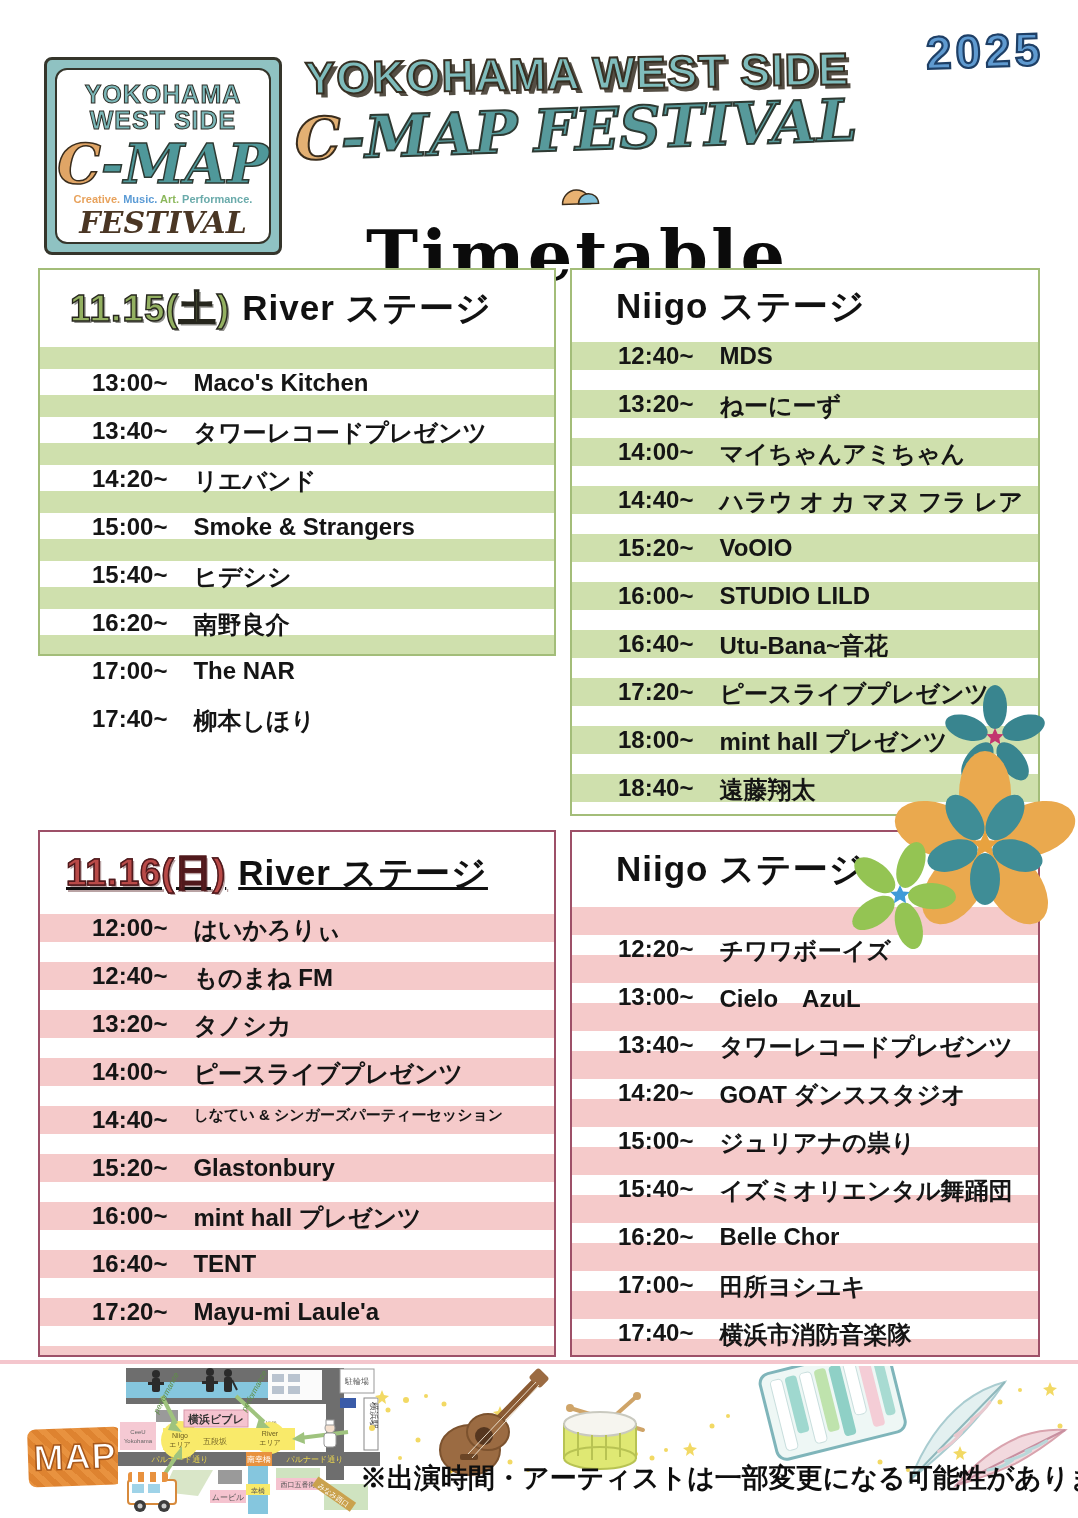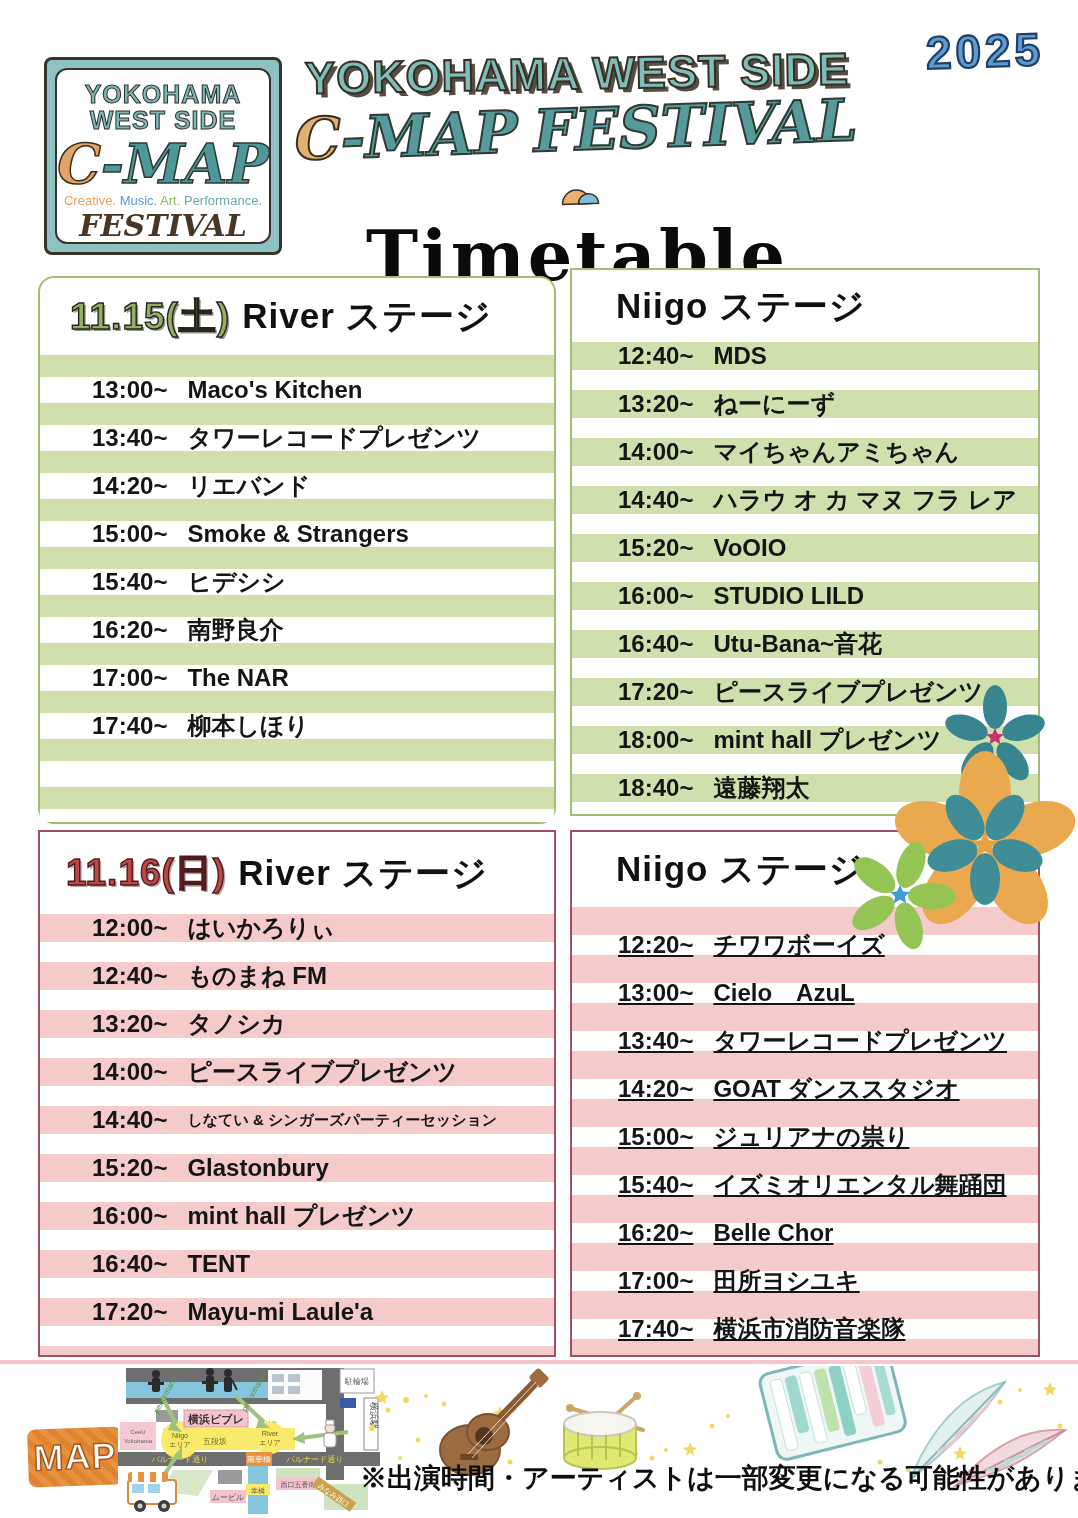--- a/index.html
+++ b/index.html
@@ -9,21 +9,21 @@
   
   .logo{position:absolute;left:44px;top:57px;width:238px;height:198px;background:#8fc2c2;
         border:3px solid #35352b;border-radius:8px;padding:8px;box-sizing:border-box;}
   .logo-inner{background:#fff;border:2px solid #35352b;border-radius:12px;width:100%;height:100%;
         box-sizing:border-box;text-align:center;padding-top:12px;overflow:hidden;}
   .logo-l1,.logo-l2{font-size:25px;font-weight:900;color:#7bb7b8;letter-spacing:1px;line-height:1.02;
         -webkit-text-stroke:1px #2f2f28;}
   .logo-cmap{font-family:"DejaVu Serif",serif;font-style:italic;font-weight:bold;font-size:55px;line-height:1.05;margin-top:2px;}
   .logo-cmap .c{color:#e0a566;-webkit-text-stroke:1.5px #3a2d1d;}
   .logo-cmap .m{color:#4f989a;-webkit-text-stroke:1.5px #2e3a33;}
-  .logo-tag{font-size:13px;font-weight:normal;letter-spacing:0;}
+  .logo-tag{font-size:11px;font-weight:bold;letter-spacing:0;}
   .tag-w1{color:#e8a25c;} .tag-w2{color:#5b9bd5;} .tag-w3{color:#8cb85c;} .tag-w4{color:#6aabab;}
   .logo-fest{font-family:"DejaVu Serif",serif;font-style:italic;font-size:30px;color:#4a3624;font-weight:bold;line-height:1.2;}
 
   .title-wrap{position:absolute;left:282px;top:50px;width:590px;text-align:center;}
   .t1{font-size:45px;font-weight:900;color:#7fbcbc;letter-spacing:1px;line-height:1.05;
       -webkit-text-stroke:2px #362f23;text-shadow:4px 4px 0 rgba(54,47,35,.85);transform:rotate(-1deg);}
   .t2{font-family:"DejaVu Serif",serif;font-style:italic;font-weight:bold;font-size:58px;line-height:1.0;
       margin-top:4px;transform:rotate(-2deg);}
   .t2 .c{color:#e3b073;-webkit-text-stroke:2px #3a2d1d;}
   .t2 .m{color:#579a9b;-webkit-text-stroke:2px #2e3a33;}
@@ -35,44 +35,44 @@
   .ribbon{position:absolute;left:868px;top:76px;width:202px;height:40px;background:#a5cccb;color:#fff;
       display:flex;align-items:center;justify-content:flex-start;padding-left:14px;box-sizing:border-box;
       font-size:27px;font-weight:bold;letter-spacing:1px;
       clip-path:polygon(0 0,100% 0,89% 50%,100% 100%,0 100%);}
   .free{position:absolute;left:901px;top:131px;width:114px;height:114px;border-radius:50%;background:#a3cbc9;
       color:#fff;display:flex;flex-direction:column;align-items:center;justify-content:center;
       font-size:33px;font-weight:bold;letter-spacing:4px;line-height:1.18;}
 
   
   .panel{position:absolute;background:#fff;border:2px solid;box-sizing:border-box;}
-  .p0{left:38px;top:276px;width:518px;height:548px;border-color:#a3bd79;border-radius:16px;}
+  .p0{left:38px;top:268px;width:518px;height:388px;border-color:#a3bd79;}
   .p1{left:570px;top:268px;width:470px;height:548px;border-color:#a3bd79;}
   .p2{left:38px;top:830px;width:518px;height:527px;border-color:#9d5068;}
   .p3{left:570px;top:830px;width:470px;height:527px;border-color:#9d5068;}
   .green{--s:#cfe0ad;} .pink{--s:#f5caca;}
   .ph{position:absolute;top:0;left:0;right:0;margin:0;display:flex;align-items:center;
       font-weight:900;font-size:35px;color:#111;letter-spacing:1px;white-space:nowrap;}
   .p0 .ph{height:77px;padding-left:30px;}
   .p1 .ph{height:72px;padding-left:44px;}
-  .p2 .ph{height:82px;padding-left:26px;}
+  .p2 .ph{height:82px;padding-left:26px;text-decoration:underline;}
   .p3 .ph{height:75px;padding-left:44px;}
   .d-green{color:#93b061;-webkit-text-stroke:1.4px #26261d;text-shadow:2px 2px 0 rgba(38,38,29,.5);
       margin-right:12px;font-size:37px;}
   .d-red{color:#b94a48;-webkit-text-stroke:1.4px #50191c;text-shadow:2px 2px 0 rgba(80,25,28,.4);
       margin-right:12px;font-size:37px;}
   .rows{position:absolute;left:0;right:0;bottom:0;margin:0;padding:0;list-style:none;}
   .p0 .rows{top:77px;} .p1 .rows{top:72px;} .p2 .rows{top:82px;} .p3 .rows{top:75px;}
   .rows.a{background:repeating-linear-gradient(180deg,var(--s) 0 22px,#fff 22px 48px);}
   .rows.bb,.rows.cc{background:repeating-linear-gradient(180deg,var(--s) 0 28px,#fff 28px 48px);}
-  .row{height:48px;box-sizing:border-box;display:flex;align-items:center;gap:20px;
+  .row{height:48px;box-sizing:border-box;display:flex;align-items:flex-start;gap:26px;
       padding-left:52px;font-weight:800;font-size:24px;color:#151515;white-space:nowrap;}
   .rows.a .row{padding-top:22px;}
   .rows.bb .row{padding-bottom:20px;}
-  .rows.cc .row{padding-top:28px;text-decoration:underline;}
+  .rows.cc .row{padding-top:28px;}
   .p1 .row,.p3 .row{padding-left:46px;}
   .name.small{font-size:15px;}
 
   
   .flowers{position:absolute;left:845px;top:675px;width:235px;height:300px;z-index:6;}
   .divider{position:absolute;top:1360px;left:0;width:1078px;height:4px;background:#f4c6cd;}
   .map-badge{position:absolute;left:28px;top:1428px;width:94px;height:58px;border-radius:8px;
       background:repeating-linear-gradient(45deg,#e8923f 0 6px,#de8330 6px 12px);
       display:flex;align-items:center;justify-content:center;transform:rotate(-2deg);
       color:#fff;font-size:36px;font-weight:900;-webkit-text-stroke:1.5px #a8581b;letter-spacing:1px;}

